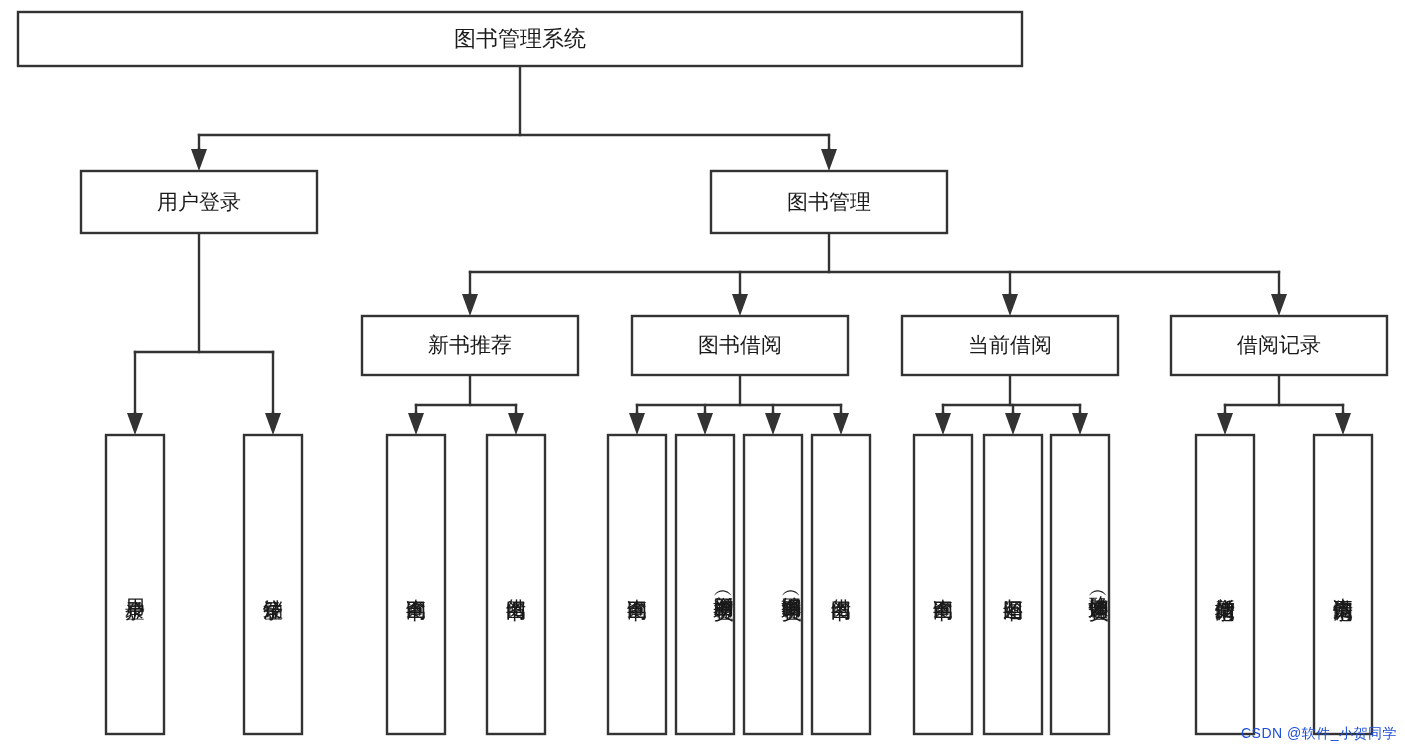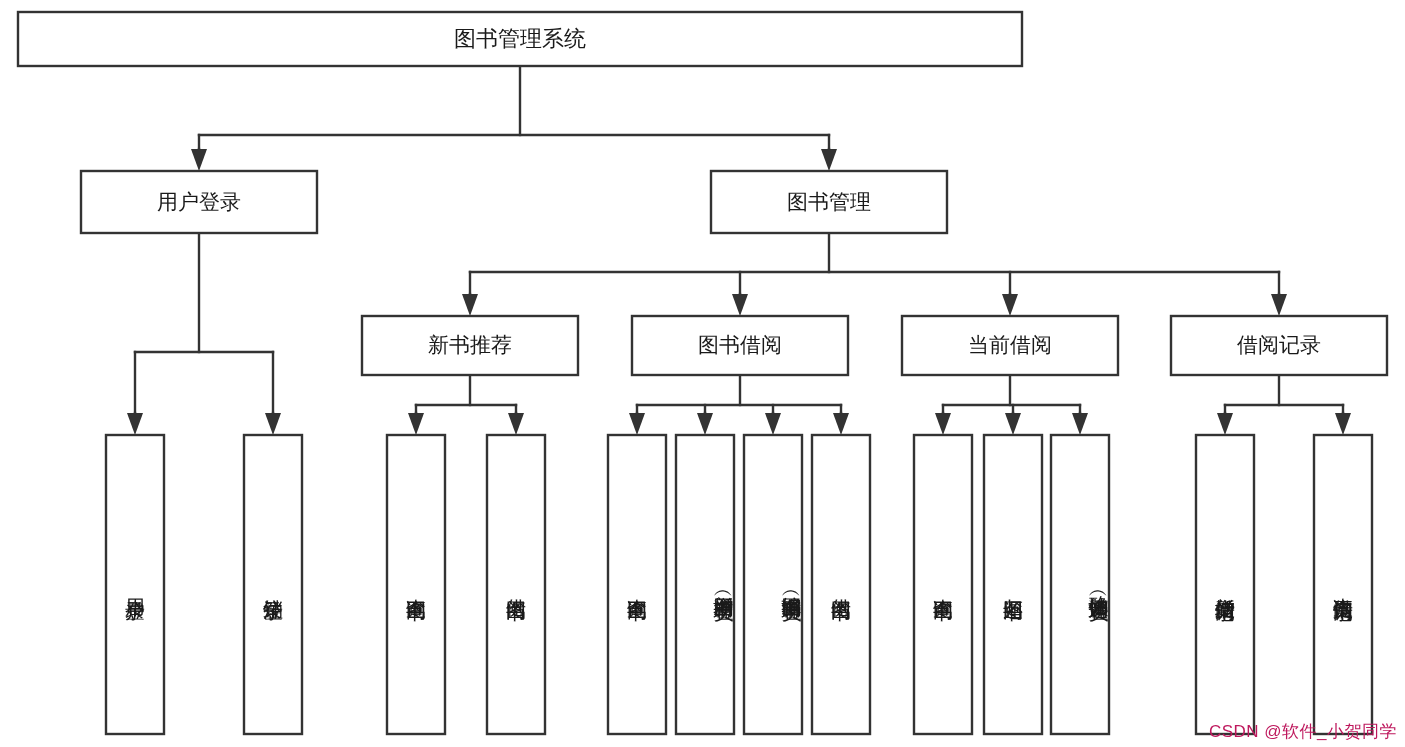--- a/index.html
+++ b/index.html
@@ -66,22 +66,22 @@
     display: flex;
     align-items: flex-start;
     justify-content: center;
     pointer-events: none;
   }
   .watermark {
     position: absolute;
     right: 8px;
     bottom: 4px;
     font-family: "Liberation Sans", "DejaVu Sans", sans-serif;
-    font-size: 17px;
-    color: #be185d;
+    font-size: 14px;
+    color: #1d4ed8;
     letter-spacing: 0.5px;
     white-space: nowrap;
   }
 </style>
 </head>
 <body>
 
 <div id="diagram-root">
 
   <svg class="diagram" id="diagram-svg" viewBox="0 0 1405 747" xmlns="http://www.w3.org/2000/svg">

